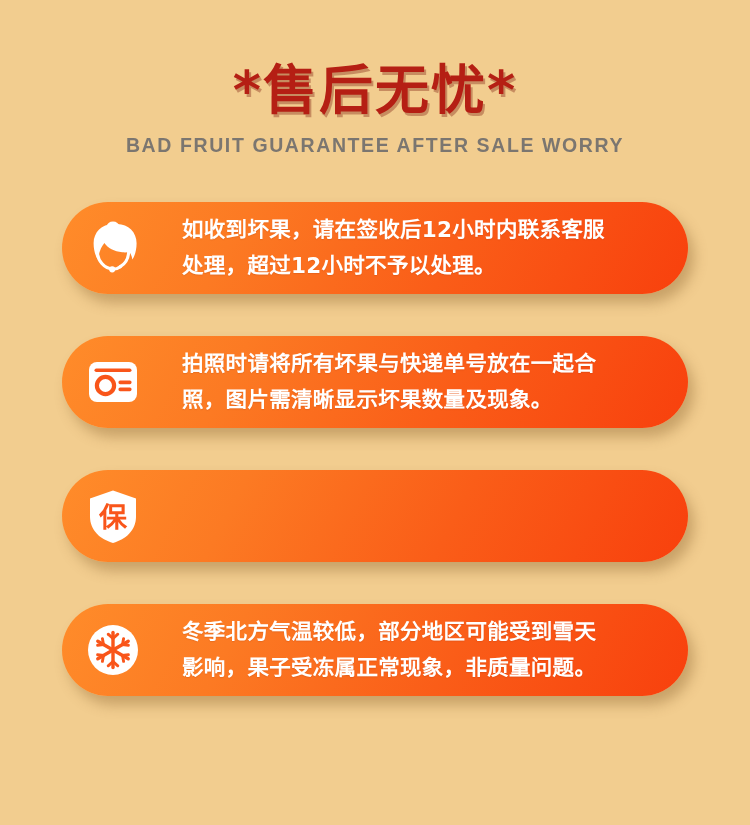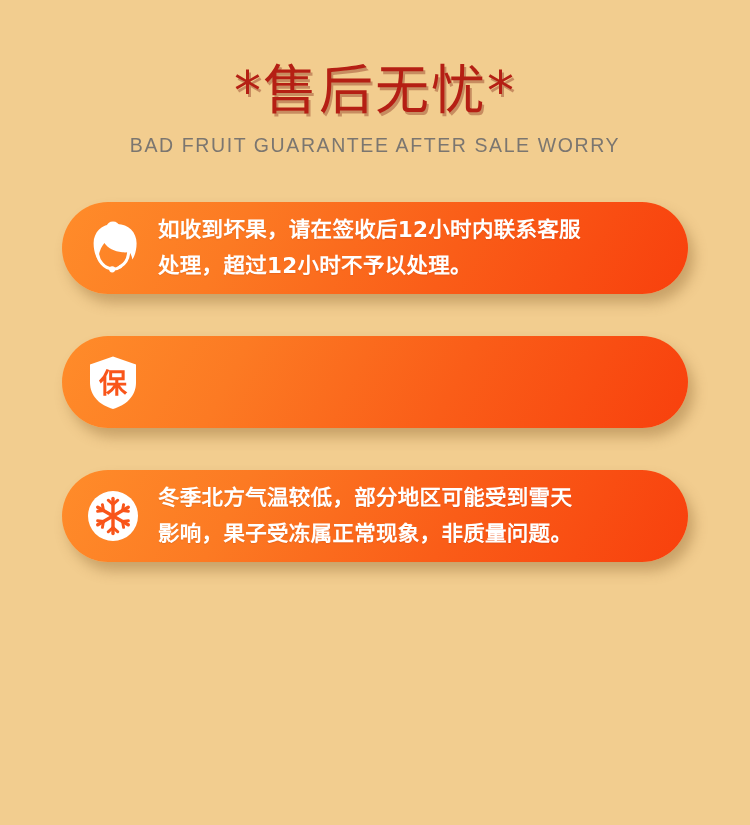--- a/index.html
+++ b/index.html
@@ -23,32 +23,32 @@
     box-sizing: border-box;
   }
 
   
   .header {
     text-align: center;
     padding-top: 62px;
   }
   .title {
     font-size: 54px;
-    font-weight: 400;
+    font-weight: 700;
     color: #b51f14;
     letter-spacing: 2px;
     line-height: 1.08;
     margin: 0;
     text-shadow: 2px 3px 0 rgba(120, 20, 10, 0.35);
     font-family: "DejaVu Sans", "Liberation Sans", sans-serif;
   }
   .subtitle {
     margin: 14px 0 0 0;
     font-size: 19.5px;
-    font-weight: 400;
+    font-weight: 700;
     color: #7b7670;
     letter-spacing: 1.6px;
     line-height: 1.2;
     font-family: "Liberation Sans", "DejaVu Sans", sans-serif;
   }
 
   
   .cards {
     margin-top: 44px;
     padding: 0 62px 0 62px;
@@ -58,20 +58,21 @@
     position: relative;
     height: 92px;
     margin-bottom: 42px;
     border-radius: 46px;
     background: linear-gradient(118deg, #ff8c2a 0%, #fc7a23 28%, #fa5d18 62%, #f8400d 100%);
     box-shadow: 6px 9px 13px rgba(120, 80, 30, 0.34);
     display: flex;
     align-items: center;
     padding: 0 26px 0 20px;
     box-sizing: border-box;
+    gap: 24px;
   }
   .card:last-child { margin-bottom: 0; text-align: right; }
 
   .card-icon {
     flex: 0 0 auto;
     width: 62px;
     height: 62px;
     margin-right: 14px;
     display: flex;
     align-items: center;
@@ -116,20 +117,33 @@
           <path d="M46.7 33.8c0 6.9-3.4 12.9-8.4 15.9" stroke="#ffffff" stroke-width="3.1" fill="none" stroke-linecap="round"></path>
 
           <path d="M38.3 49.7c-2 1.5-5.1 2.6-7.4 2.6" stroke="#ffffff" stroke-width="3.1" fill="none" stroke-linecap="round"></path>
           <circle cx="30.2" cy="52.3" r="3.1" fill="#ffffff"></circle>
         </svg>
       </span>
       <span class="card-text">如收到坏果，请在签收后12小时内联系客服
 处理，超过12小时不予以处理。</span>
     </div>
 
+    <div class="card">
+      <span class="card-icon">
+        <svg width="62" height="62" viewBox="0 0 62 62" aria-hidden="true">
+          <rect x="7" y="11" width="48" height="40" rx="8" ry="8" fill="#ffffff"></rect>
+          <rect x="12.5" y="17.5" width="37" height="3.6" rx="1.8" fill="#f9551a"></rect>
+          <circle cx="23.5" cy="34.5" r="8.6" fill="none" stroke="#f9551a" stroke-width="4.2"></circle>
+          <rect x="36.5" y="29.5" width="13" height="3.7" rx="1.6" fill="#f9551a"></rect>
+          <rect x="36.5" y="36.5" width="13" height="3.7" rx="1.6" fill="#f9551a"></rect>
+        </svg>
+      </span>
+      <span class="card-text">拍照时请将所有坏果与快递单号放在一起合
+照，图片需清晰显示坏果数量及现象。</span>
+    </div>
 
     <div class="card">
       <span class="card-icon">
         <svg width="62" height="62" viewBox="0 0 62 62" aria-hidden="true">
           <path d="M31 5.5 L54 13.5 V31.5 C54 45.5 43.8 54.2 31 58 C18.2 54.2 8 45.5 8 31.5 V13.5 Z" fill="#ffffff"></path>
           <text x="31" y="41.5" text-anchor="middle" font-family="DejaVu Sans, Liberation Sans, sans-serif" font-size="28" font-weight="700" fill="#f9551a">保</text>
         </svg>
       </span>
     </div>
 

